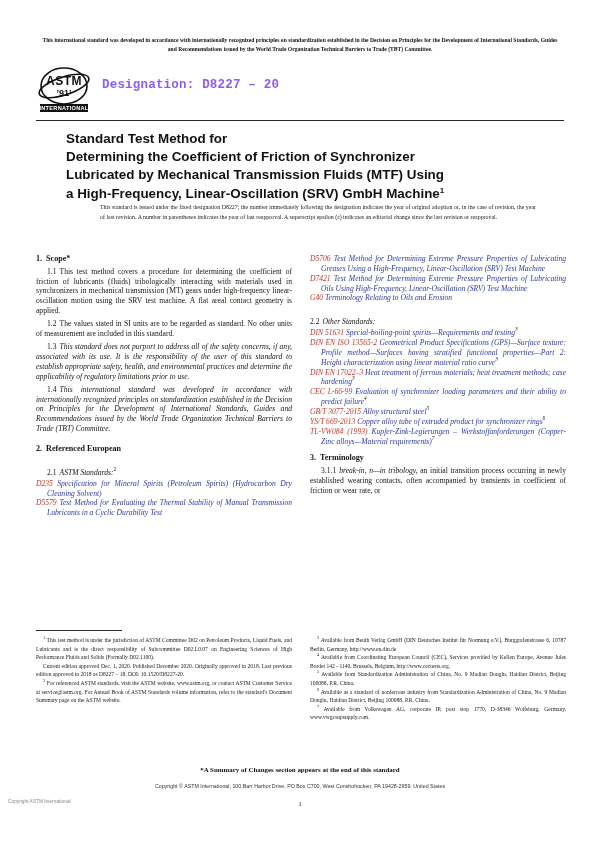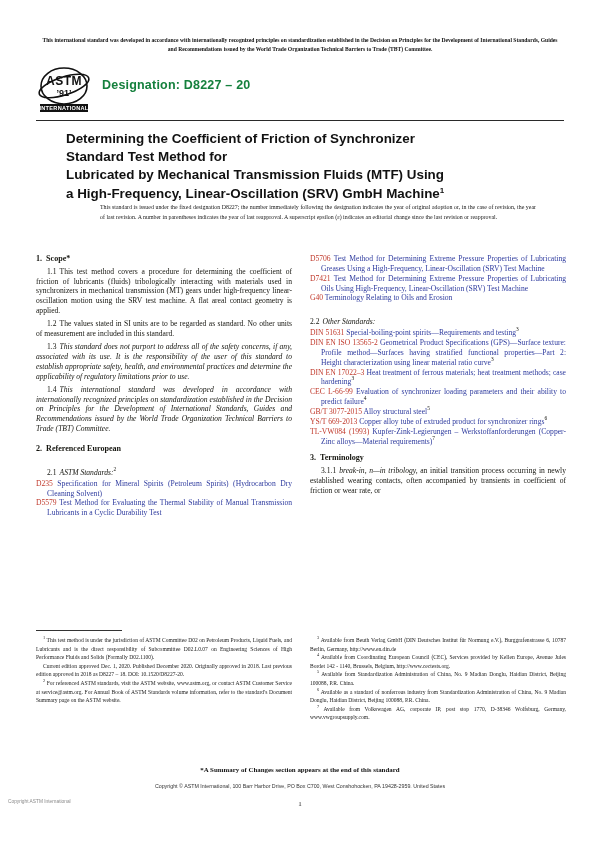--- a/index.html
+++ b/index.html
@@ -50,25 +50,25 @@
     left: 0;
     top: 0;
     width: 58px;
     height: 48px;
   }
   .astm-logo svg { display: block; }
   .desig-text {
     position: absolute;
     left: 66px;
     top: 12px;
-    font-family: Liberation Sans, sans-serif;
+    font-family: Liberation Mono, monospace;
     font-weight: bold;
     font-size: 12.5px;
     letter-spacing: 0.2px;
-    color: #15803d;
+    color: #8b5cf6;
   }
 
   
   .rule-top {
     position: absolute;
     left: 36px;
     top: 120px;
     width: 528px;
     border-top: 1.1px solid #2a2a2a;
   }
@@ -140,20 +140,21 @@
 
   .ital { font-style: italic; }
 
   
   p.ref {
     margin: 0 0 0 0;
     padding-left: 11px;
     text-indent: -11px;
     text-align: justify;
     hyphens: auto;
+    font-style: italic;
   }
   .red {
     color: #c0392b;
   }
   .blue {
     color: #2d3a9e;
   }
   sup { font-size: 5.4px; line-height: 0; vertical-align: super; }
 
   
@@ -246,22 +247,22 @@
     </div>
     <div class="desig-text">
       <span>Designation:</span>
       <span>D8227 – 20</span>
     </div>
   </div>
 
   <div class="rule-top"></div>
 
   <div class="doc-title">
+    <div>Standard Test Method for</div>
     <div>Determining the Coefficient of Friction of Synchronizer</div>
-    <div>Standard Test Method for</div>
     <div>Lubricated by Mechanical Transmission Fluids (MTF) Using</div>
     <div><span>a High-Frequency, Linear-Oscillation (SRV) GmbH Machine</span><sup>1</sup></div>
   </div>
 
   <div class="issue-note">This standard is issued under the fixed designation D8227; the number immediately following the designation indicates the year of original adoption or, in the case of revision, the year of last revision. A number in parentheses indicates the year of last reapproval. A superscript epsilon (ε) indicates an editorial change since the last revision or reapproval.</div>
 
   <div class="col col-left">
 
     <h2 class="sec">
       <span class="num">1.</span><span>Scope*</span>

